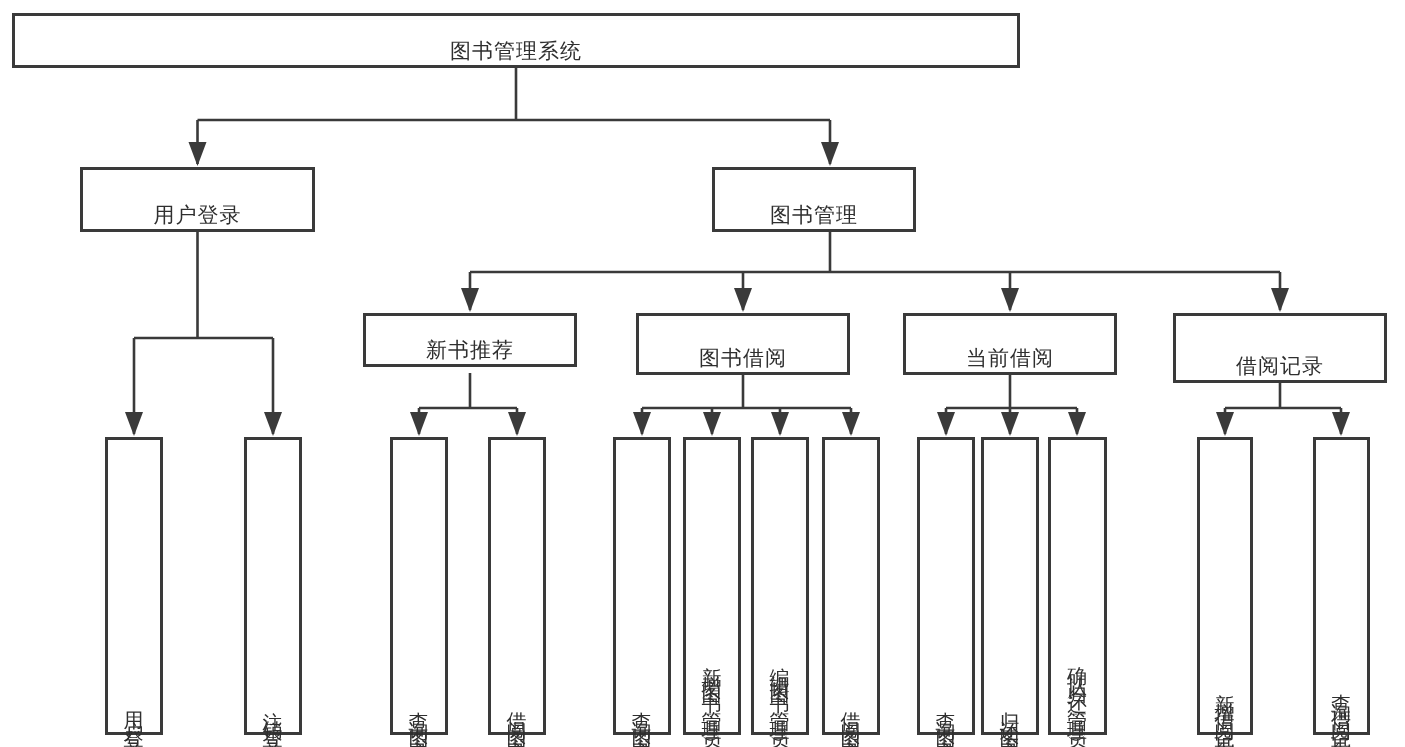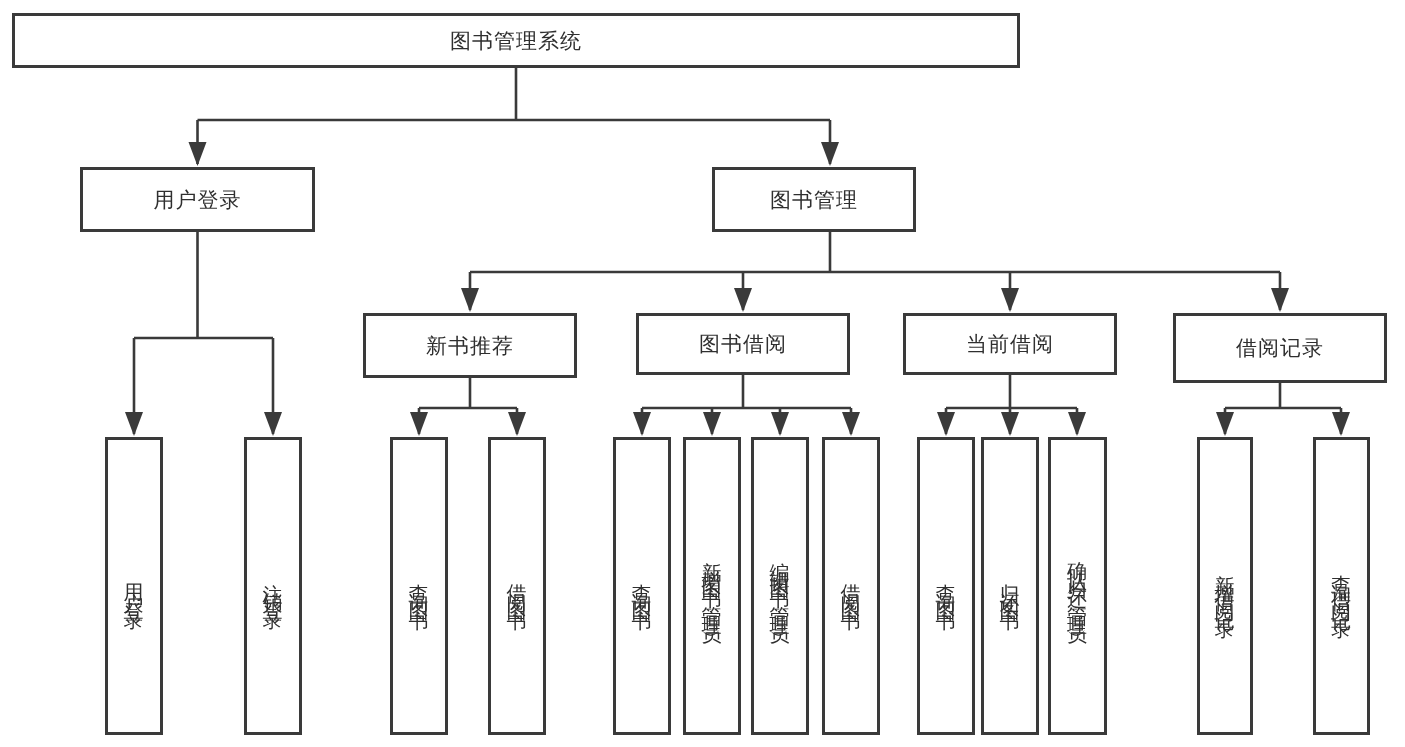--- a/index.html
+++ b/index.html
@@ -18,39 +18,39 @@
   }
   .connectors{position:absolute;left:0;top:0;width:1405px;height:747px;}
   .spine{fill:none;stroke:var(--line-color);stroke-width:2.6;}
   .drop{stroke:var(--line-color);stroke-width:2.6;marker-end:url(#arrowhead);}
   #arrowhead path{fill:var(--line-color);}
   .node{
     position:absolute;
     box-sizing:border-box;
     border:3px solid var(--line-color);
     background:var(--box-bg);
-    display:flex;align-items:center;justify-content:center;
+    display:flex;align-items:flex-end;justify-content:center;
     color:var(--text-color);
     font-size:21px;
     letter-spacing:1px;
     z-index:2;
   }
   .leaf .vtext{
     writing-mode:vertical-lr;
     text-orientation:mixed;
     font-size:20px;
     letter-spacing:9px;
     line-height:1;
     color:var(--text-color);
   }
   
   .n-root{left:12px;top:13px;width:1008px;height:55px;}
   .n-user-login{left:80px;top:167px;width:235px;height:65px;}
   .n-book-mgmt{left:712px;top:167px;width:204px;height:65px;}
-  .n-new-book{left:363px;top:313px;width:214px;height:65px;}
+  .n-new-book{left:363px;top:313px;width:214px;height:54px;}
   .n-book-borrow{left:636px;top:313px;width:214px;height:62px;}
   .n-current-borrow{left:903px;top:313px;width:214px;height:62px;}
   .n-borrow-records{left:1173px;top:313px;width:214px;height:70px;}
   .leaf{top:437px;height:298px;}
   .l-user-login{left:105px;width:58px;}
   .l-logout{left:244px;width:58px;}
   .l-nb-query{left:390px;width:58px;}
   .l-nb-borrow{left:488px;width:58px;}
   .l-bb-query{left:613px;width:58px;}
   .l-bb-add{left:683px;width:58px;}

